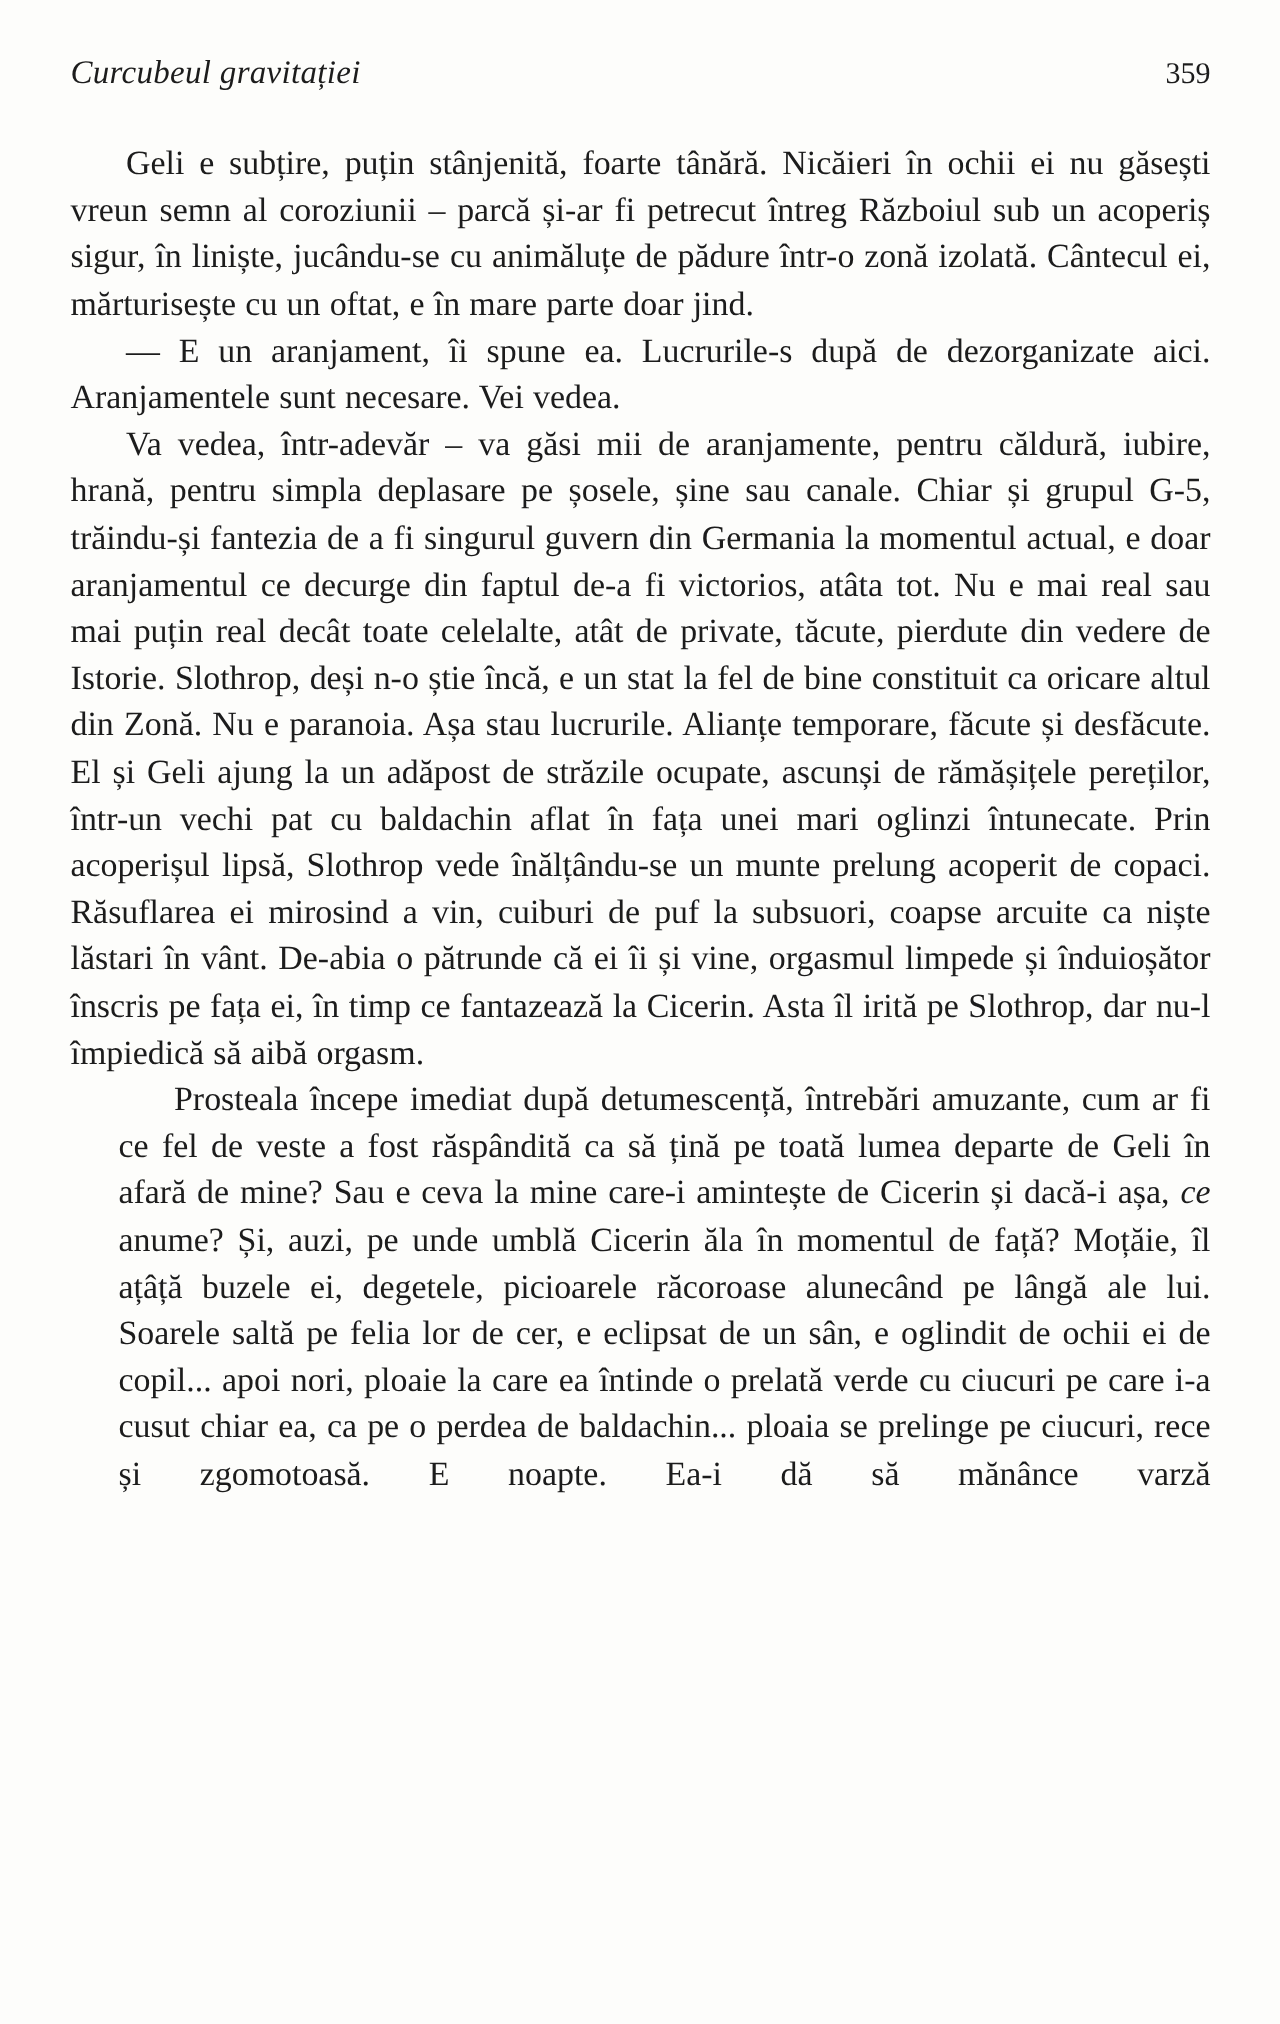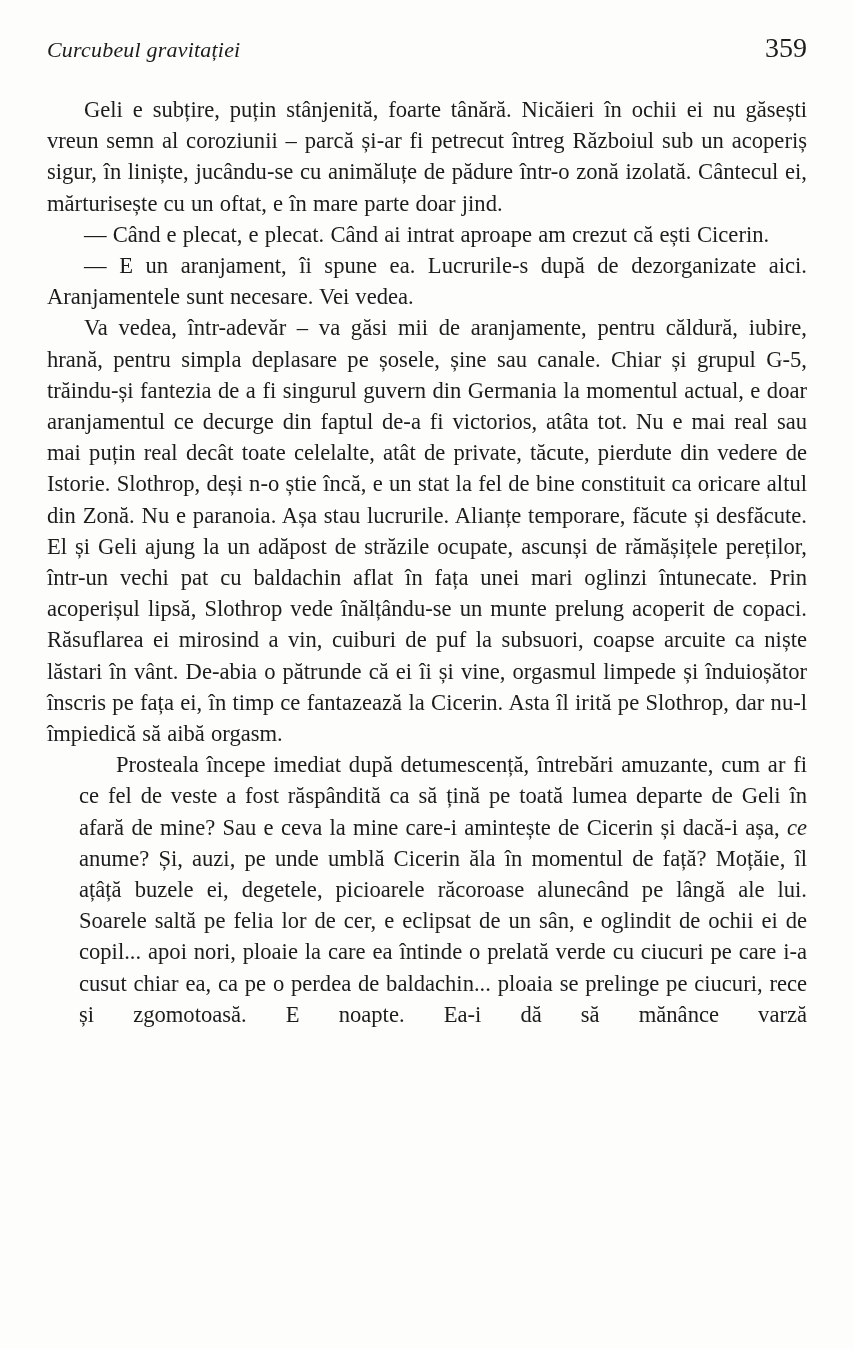--- a/index.html
+++ b/index.html
@@ -25,21 +25,21 @@
     font-size: 22px;
     line-height: 28px;
     gap: 34px;
   }
   .running-title {
     font-style: italic;
     letter-spacing: 0.2px;
   }
   .page-number {
     font-style: normal;
-    font-size: 28px;
+    font-size: 20px;
   }
   .page-body {
     margin-top: 30px;
     font-size: 22.6px;
     line-height: 31.2px;
     text-align: justify;
   }
   .para {
     margin: 0;
     text-indent: 37px;
@@ -60,21 +60,20 @@
 
   <header class="page-header">
     <span class="running-title">Curcubeul gravitației</span>
     <span class="page-number">359</span>
   </header>
 
   <main class="page-body">
 
     <p class="para">Geli e subțire, puțin stânjenită, foarte tânără. Nicăieri în ochii ei nu găsești vreun semn al coroziunii – parcă și-ar fi petrecut întreg Războiul sub un acoperiș sigur, în liniște, jucându-se cu animăluțe de pădure într-o zonă izolată. Cântecul ei, mărturisește cu un oftat, e în mare parte doar jind.</p>
 
-    <p class="para">— Când e plecat, e plecat. Când ai intrat aproape am crezut că ești Cicerin.</p>
 
 
     <p class="para">— E un aranjament, îi spune ea. Lucrurile-s după de dezorganizate aici. Aranjamentele sunt necesare. Vei vedea.</p>
 
     <p class="para">Va vedea, într-adevăr – va găsi mii de aranjamente, pentru căldură, iubire, hrană, pentru simpla deplasare pe șosele, șine sau canale. Chiar și grupul G-5, trăindu-și fantezia de a fi singurul guvern din Germania la momentul actual, e doar aranjamentul ce decurge din faptul de-a fi victorios, atâta tot. Nu e mai real sau mai puțin real decât toate celelalte, atât de private, tăcute, pierdute din vedere de Istorie. Slothrop, deși n-o știe încă, e un stat la fel de bine constituit ca oricare altul din Zonă. Nu e paranoia. Așa stau lucrurile. Alianțe temporare, făcute și desfăcute. El și Geli ajung la un adăpost de străzile ocupate, ascunși de rămășițele pereților, într-un vechi pat cu baldachin aflat în fața unei mari oglinzi întunecate. Prin acoperișul lipsă, Slothrop vede înălțându-se un munte prelung acoperit de copaci. Răsuflarea ei mirosind a vin, cuiburi de puf la subsuori, coapse arcuite ca niște lăstari în vânt. De-abia o pătrunde că ei îi și vine, orgasmul limpede și înduioșător înscris pe fața ei, în timp ce fantazează la Cicerin. Asta îl irită pe Slothrop, dar nu-l împiedică să aibă orgasm.</p>
 
     <p class="para continues"><span>Prosteala începe imediat după detumescență, întrebări amuzante, cum ar fi ce fel de veste a fost răspândită ca să țină pe toată lumea departe de Geli în afară de mine? Sau e ceva la mine care-i amintește de Cicerin și dacă-i așa, </span><em class="inline-em">ce</em><span> anume? Și, auzi, pe unde umblă Cicerin ăla în momentul de față? Moțăie, îl ațâță buzele ei, degetele, picioarele răcoroase alunecând pe lângă ale lui. Soarele saltă pe felia lor de cer, e eclipsat de un sân, e oglindit de ochii ei de copil... apoi nori, ploaie la care ea întinde o prelată verde cu ciucuri pe care i-a cusut chiar ea, ca pe o perdea de baldachin... ploaia se prelinge pe ciucuri, rece și zgomotoasă. E noapte. Ea-i dă să mănânce varză</span></p>
 
   </main>
 </div>

